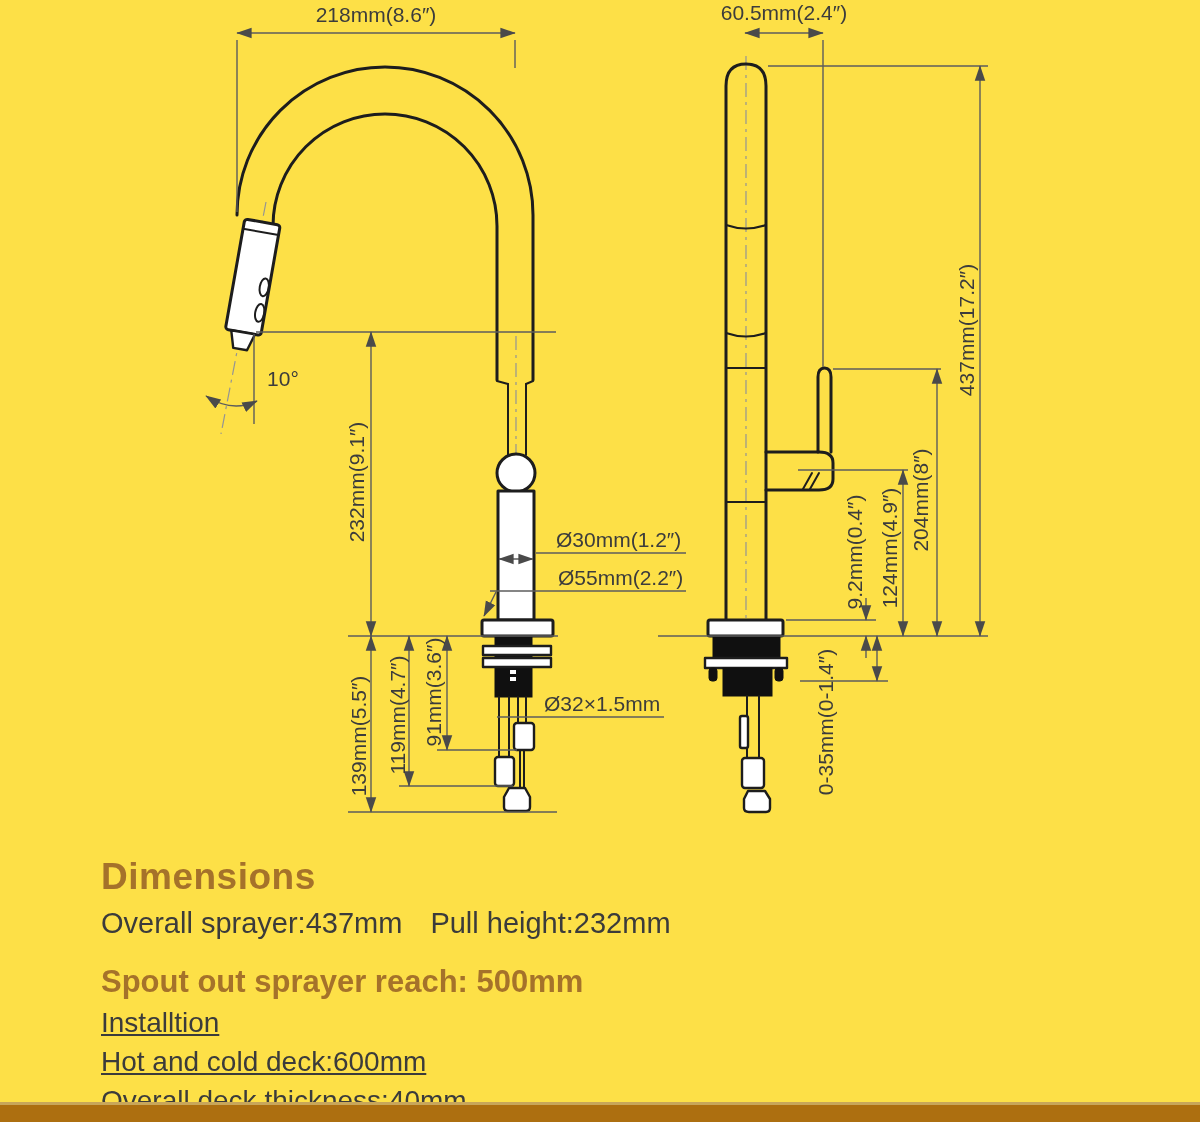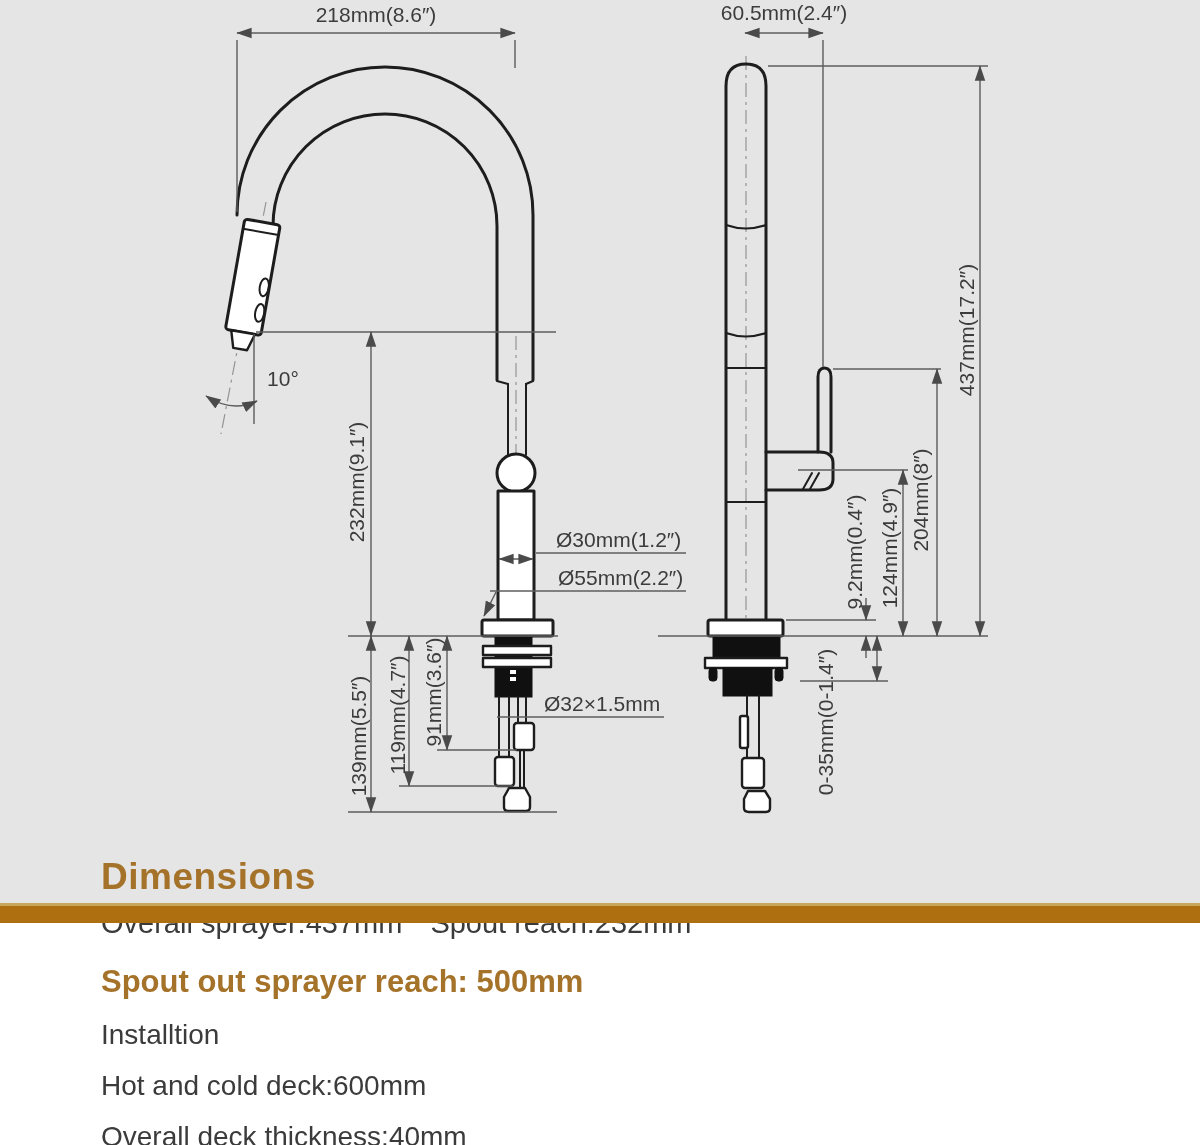--- a/index.html
+++ b/index.html
@@ -1,33 +1,33 @@
 <!DOCTYPE html>
 <html style="--accent: #a5722a; --bar: #ad6f10;"><head>
 <meta charset="utf-8">
 <style>
   html,body{margin:0;padding:0;background:#fff;width:1200px;height:1145px;overflow:hidden;
     font-family:"Liberation Sans",sans-serif;}
-  #stage{position:relative;width:1200px;height:923px;background:#e5e5e5;}
+  #stage{position:relative;width:1200px;height:1122px;background:#fde047;}
   svg text{font-family:"Liberation Sans",sans-serif;font-size:21px;fill:#3c3c3c;}
   .obj{fill:none;stroke:#1d1d1d;stroke-width:3;stroke-linejoin:round;stroke-linecap:round;}
   .obj2{fill:none;stroke:#1d1d1d;stroke-width:2;stroke-linejoin:round;stroke-linecap:round;}
   .objf{fill:#ffffff;stroke:#1d1d1d;stroke-width:3;stroke-linejoin:round;}
   .objf2{fill:#ffffff;stroke:#1d1d1d;stroke-width:2.4;stroke-linejoin:round;}
   .blk{fill:#101010;stroke:#101010;stroke-width:1;}
   .dim{fill:none;stroke:#5c5c5c;stroke-width:1.4;}
   .cl{fill:none;stroke:#949494;stroke-width:1.2;stroke-dasharray:14 5 3 5;}
   .rot{text-anchor:middle;}
   .mid{text-anchor:middle;}
   #info{position:absolute;left:101px;top:836px;color:#3b3b3b;}
   #info .heading{font-size:37px;font-weight:bold;color:var(--accent,#a5722a);letter-spacing:.5px;margin-top:20px;}
   #info .line1{font-size:29px;margin-top:9px;}
   #info .line1 span{margin-right:28px;}
   #info .reach{font-size:31px;font-weight:bold;color:var(--accent,#a5722a);margin-top:24px;}
-  #info .small{font-size:28px;margin-top:19px;}
+  #info .small{font-size:28px;margin-top:7px;text-decoration:underline;}
   #bar{position:absolute;left:0;bottom:0;width:1200px;height:17px;
     background:var(--bar,#ad6f10);border-top:3px solid #c8a65a;}
 </style>
 </head>
 <body>
 
 <div id="stage">
 <svg width="1200" height="830" viewBox="0 0 1200 830">
   <defs>
     <marker id="ar" viewBox="0 0 10 8" refX="9.5" refY="4" markerWidth="11" markerHeight="8.8" orient="auto-start-reverse">
@@ -140,21 +140,21 @@
     <path class="dim" d="M 866,658 V 636" marker-end="url(#ar)"></path>
     <text class="rot" transform="translate(862 552) rotate(-90)">9.2mm(0.4″)</text>
     <path class="dim" d="M 877,636 V 681" marker-start="url(#ar)" marker-end="url(#ar)"></path>
     <text class="rot" transform="translate(833 722) rotate(-90)">0-35mm(0-1.4″)</text>
   </g>
 </svg>
 
 <div id="info">
   <div class="heading">Dimensions</div>
   <div class="line1">
-    <span>Overall sprayer:437mm</span><span>Spout reach:232mm</span>
+    <span>Overall sprayer:437mm</span><span>Pull height:232mm</span>
   </div>
   <div class="reach">Spout out sprayer reach: 500mm</div>
   <div class="small">Installtion</div>
   <div class="small">Hot and cold deck:600mm</div>
   <div class="small">Overall deck thickness:40mm</div>
 </div>
 
 <div id="bar"></div>
 </div>
 

